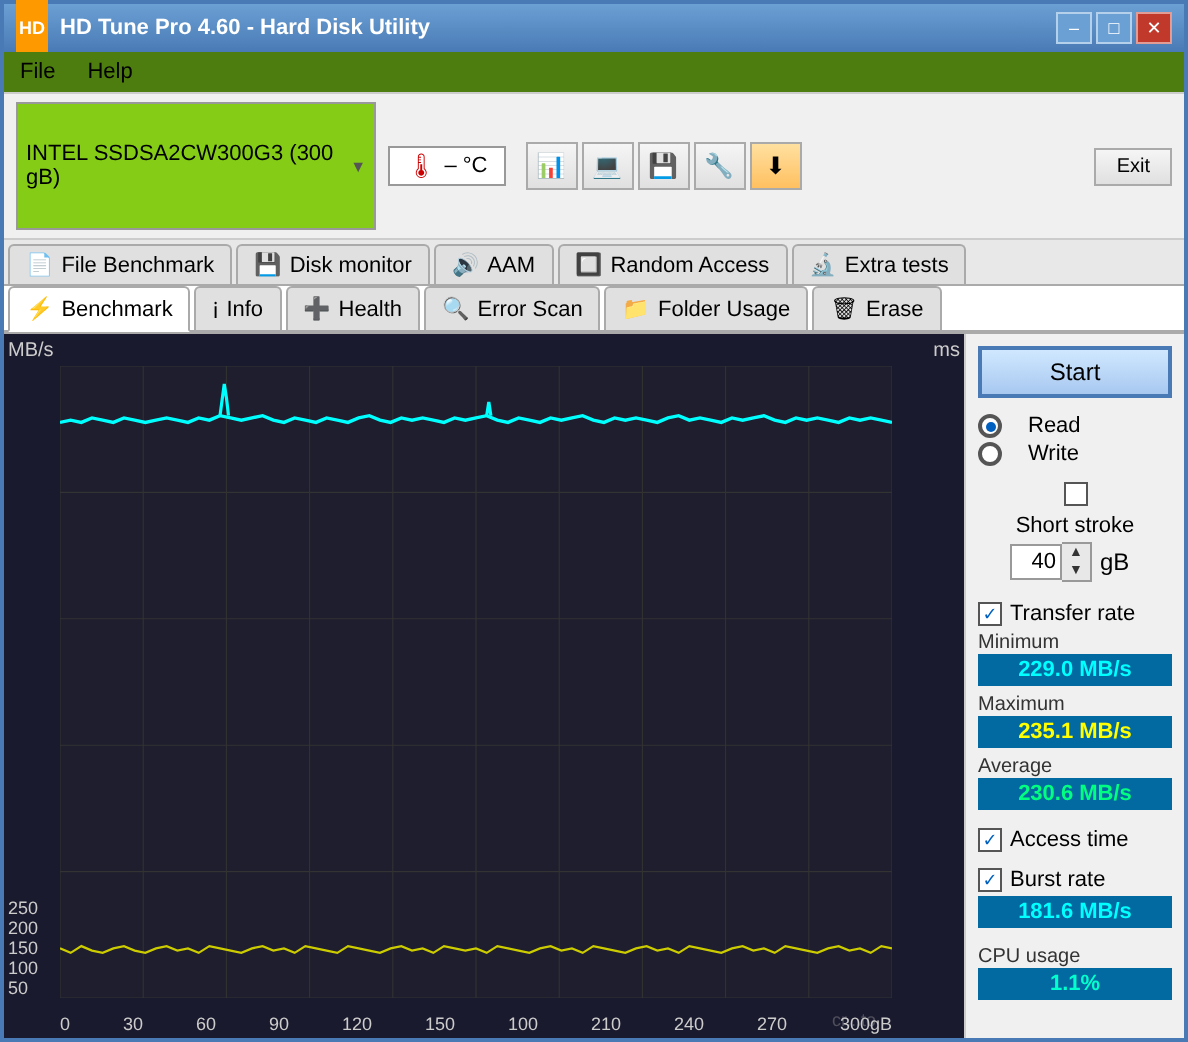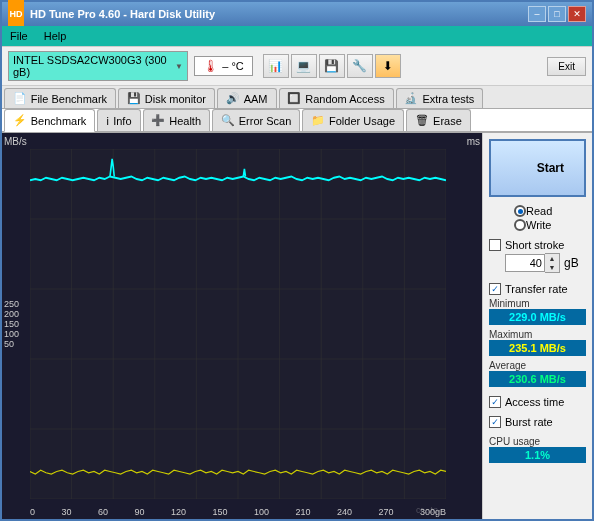--- a/index.html
+++ b/index.html
@@ -61,21 +61,21 @@
       background: #6ba0d4;
       color: white;
       font-size: 9px;
       cursor: pointer;
       display: flex;
       align-items: center;
       justify-content: center;
     }
     .title-btn.close { background: #c0392b; }
     .menu-bar {
-      background: #14b8a6;
+      background: #4d7c0f;
       padding: 2px 4px;
       display: flex;
       gap: 8px;
       border-bottom: 1px solid #ccc;
     }
     .menu-item {
       padding: 2px 4px;
       cursor: pointer;
       font-size: 11px;
       color: #000;
@@ -87,23 +87,23 @@
       align-items: center;
       gap: 6px;
       border-bottom: 1px solid #ccc;
     }
     .drive-select {
       display: flex;
       align-items: center;
       gap: 4px;
     }
     .drive-dropdown {
-      background: #5eead4;
+      background: #84cc16;
       border: 1px solid #999;
-      padding: 2px 4px;
+      padding: 19px 4px;
       font-size: 11px;
       width: 180px;
       display: flex;
       align-items: center;
       justify-content: space-between;
     }
     .dropdown-arrow {
       font-size: 8px;
       color: #555;
     }
@@ -192,41 +192,40 @@
       width: 110px;
       background: #f0f0f0;
       padding: 6px;
       display: flex;
       flex-direction: column;
       gap: 4px;
       border-left: 1px solid #ccc;
     }
     .start-btn {
       width: 100%;
-      padding: 20px;
+      padding: 4px;
       background: linear-gradient(to bottom, #d0e8ff, #a8c8f0);
       border: 2px solid #4a7ab5;
       cursor: pointer;
       font-size: 12px;
-      font-weight: bold;
-      text-align: right;
+      font-weight: normal;
+      text-align: center;
       color: #000;
     }
     .radio-group {
       display: flex;
       flex-direction: column;
       gap: 2px;
       margin-top: 4px;
     }
     .radio-item {
       display: flex;
       align-items: flex-start;
-      gap: 0;
-      font-size: 11px;
-      margin-left: 25px;
+      gap: 13px;
+      font-size: 11px;
     }
     .radio-dot {
       width: 12px;
       height: 12px;
       border: 2px solid #555;
       border-radius: 50%;
       background: white;
       display: flex;
       align-items: center;
       justify-content: center;
@@ -240,40 +239,41 @@
     }
     .checkbox-group {
       margin-top: 4px;
     }
     .checkbox-item {
       display: flex;
       align-items: center;
       gap: 4px;
       font-size: 11px;
       margin-bottom: 2px;
+      flex-direction: column;
     }
     .checkbox-box {
       width: 12px;
       height: 12px;
       border: 1px solid #555;
       background: white;
       display: flex;
       align-items: center;
       justify-content: center;
       font-size: 9px;
       color: #0060c0;
     }
     .spinbox {
       display: flex;
       align-items: center;
       margin-left: 16px;
       margin-bottom: 4px;
     }
     .spinbox input {
-      width: 40px;
+      width: 26px;
       height: 18px;
       border: 1px solid #999;
       font-size: 11px;
       padding: 0 2px;
       text-align: right;
     }
     .spinbox-arrows {
       display: flex;
       flex-direction: column;
       border: 1px solid #999;
@@ -465,21 +465,21 @@
           125,259 130,260 135,257 140,258 145,259 150,260 155,258 160,257 165,259 170,258 175,260
           180,257 185,258 190,259 195,258 200,260 205,257 210,258 215,259 220,260 225,258 230,257
           235,259 240,258 245,260 250,257 255,258 260,259 265,260 270,258 275,257 280,259 285,258
           290,260 295,257 300,258 305,259 310,260 315,258 320,257 325,259 330,258 335,260 340,257
           345,258 350,259 355,260 360,258 365,257 370,259 375,258 380,260 385,257 390,258" fill="none" stroke="#cccc00" stroke-width="1"></polyline>
 
         <polyline points="75,22 76,15 77,8 78,14 79,22" fill="none" stroke="#00ffff" stroke-width="1.5"></polyline>
         <polyline points="200,22 201,16 202,22" fill="none" stroke="#00ffff" stroke-width="1.5"></polyline>
       </svg>
 
-      <div style="position:absolute;top:16px;left:2px;color:#ccc;font-size:9px;height:calc(100% - 36px);display:flex;flex-direction:column;justify-content:center;">
+      <div style="position:absolute;top:16px;left:2px;color:#ccc;font-size:9px;height:calc(100% - 36px);display:flex;flex-direction:column;justify-content:flex-end;">
         <span>250</span>
         <span>200</span>
         <span>150</span>
         <span>100</span>
         <span>50</span>
         <span></span>
       </div>
 
 
       <div style="position:absolute;bottom:2px;left:28px;right:36px;display:flex;justify-content:space-between;color:#ccc;font-size:9px;">
@@ -546,20 +546,21 @@
           <div class="checkbox-box">✓</div>
           <span>Access time</span>
         </div>
       </div>
 
       <div class="stat-section">
         <div class="stat-label">
           <div class="checkbox-box">✓</div>
           <span>Burst rate</span>
         </div>
+        <span class="stat-value">181.6 MB/s</span>
       </div>
 
       <div class="stat-section">
         <span style="font-size:10px;color:#333;display:block;">CPU usage</span>
         <span class="stat-value" style="color:#00ffcc;">1.1%</span>
       </div>
     </div>
 
   </div>
 </div>

